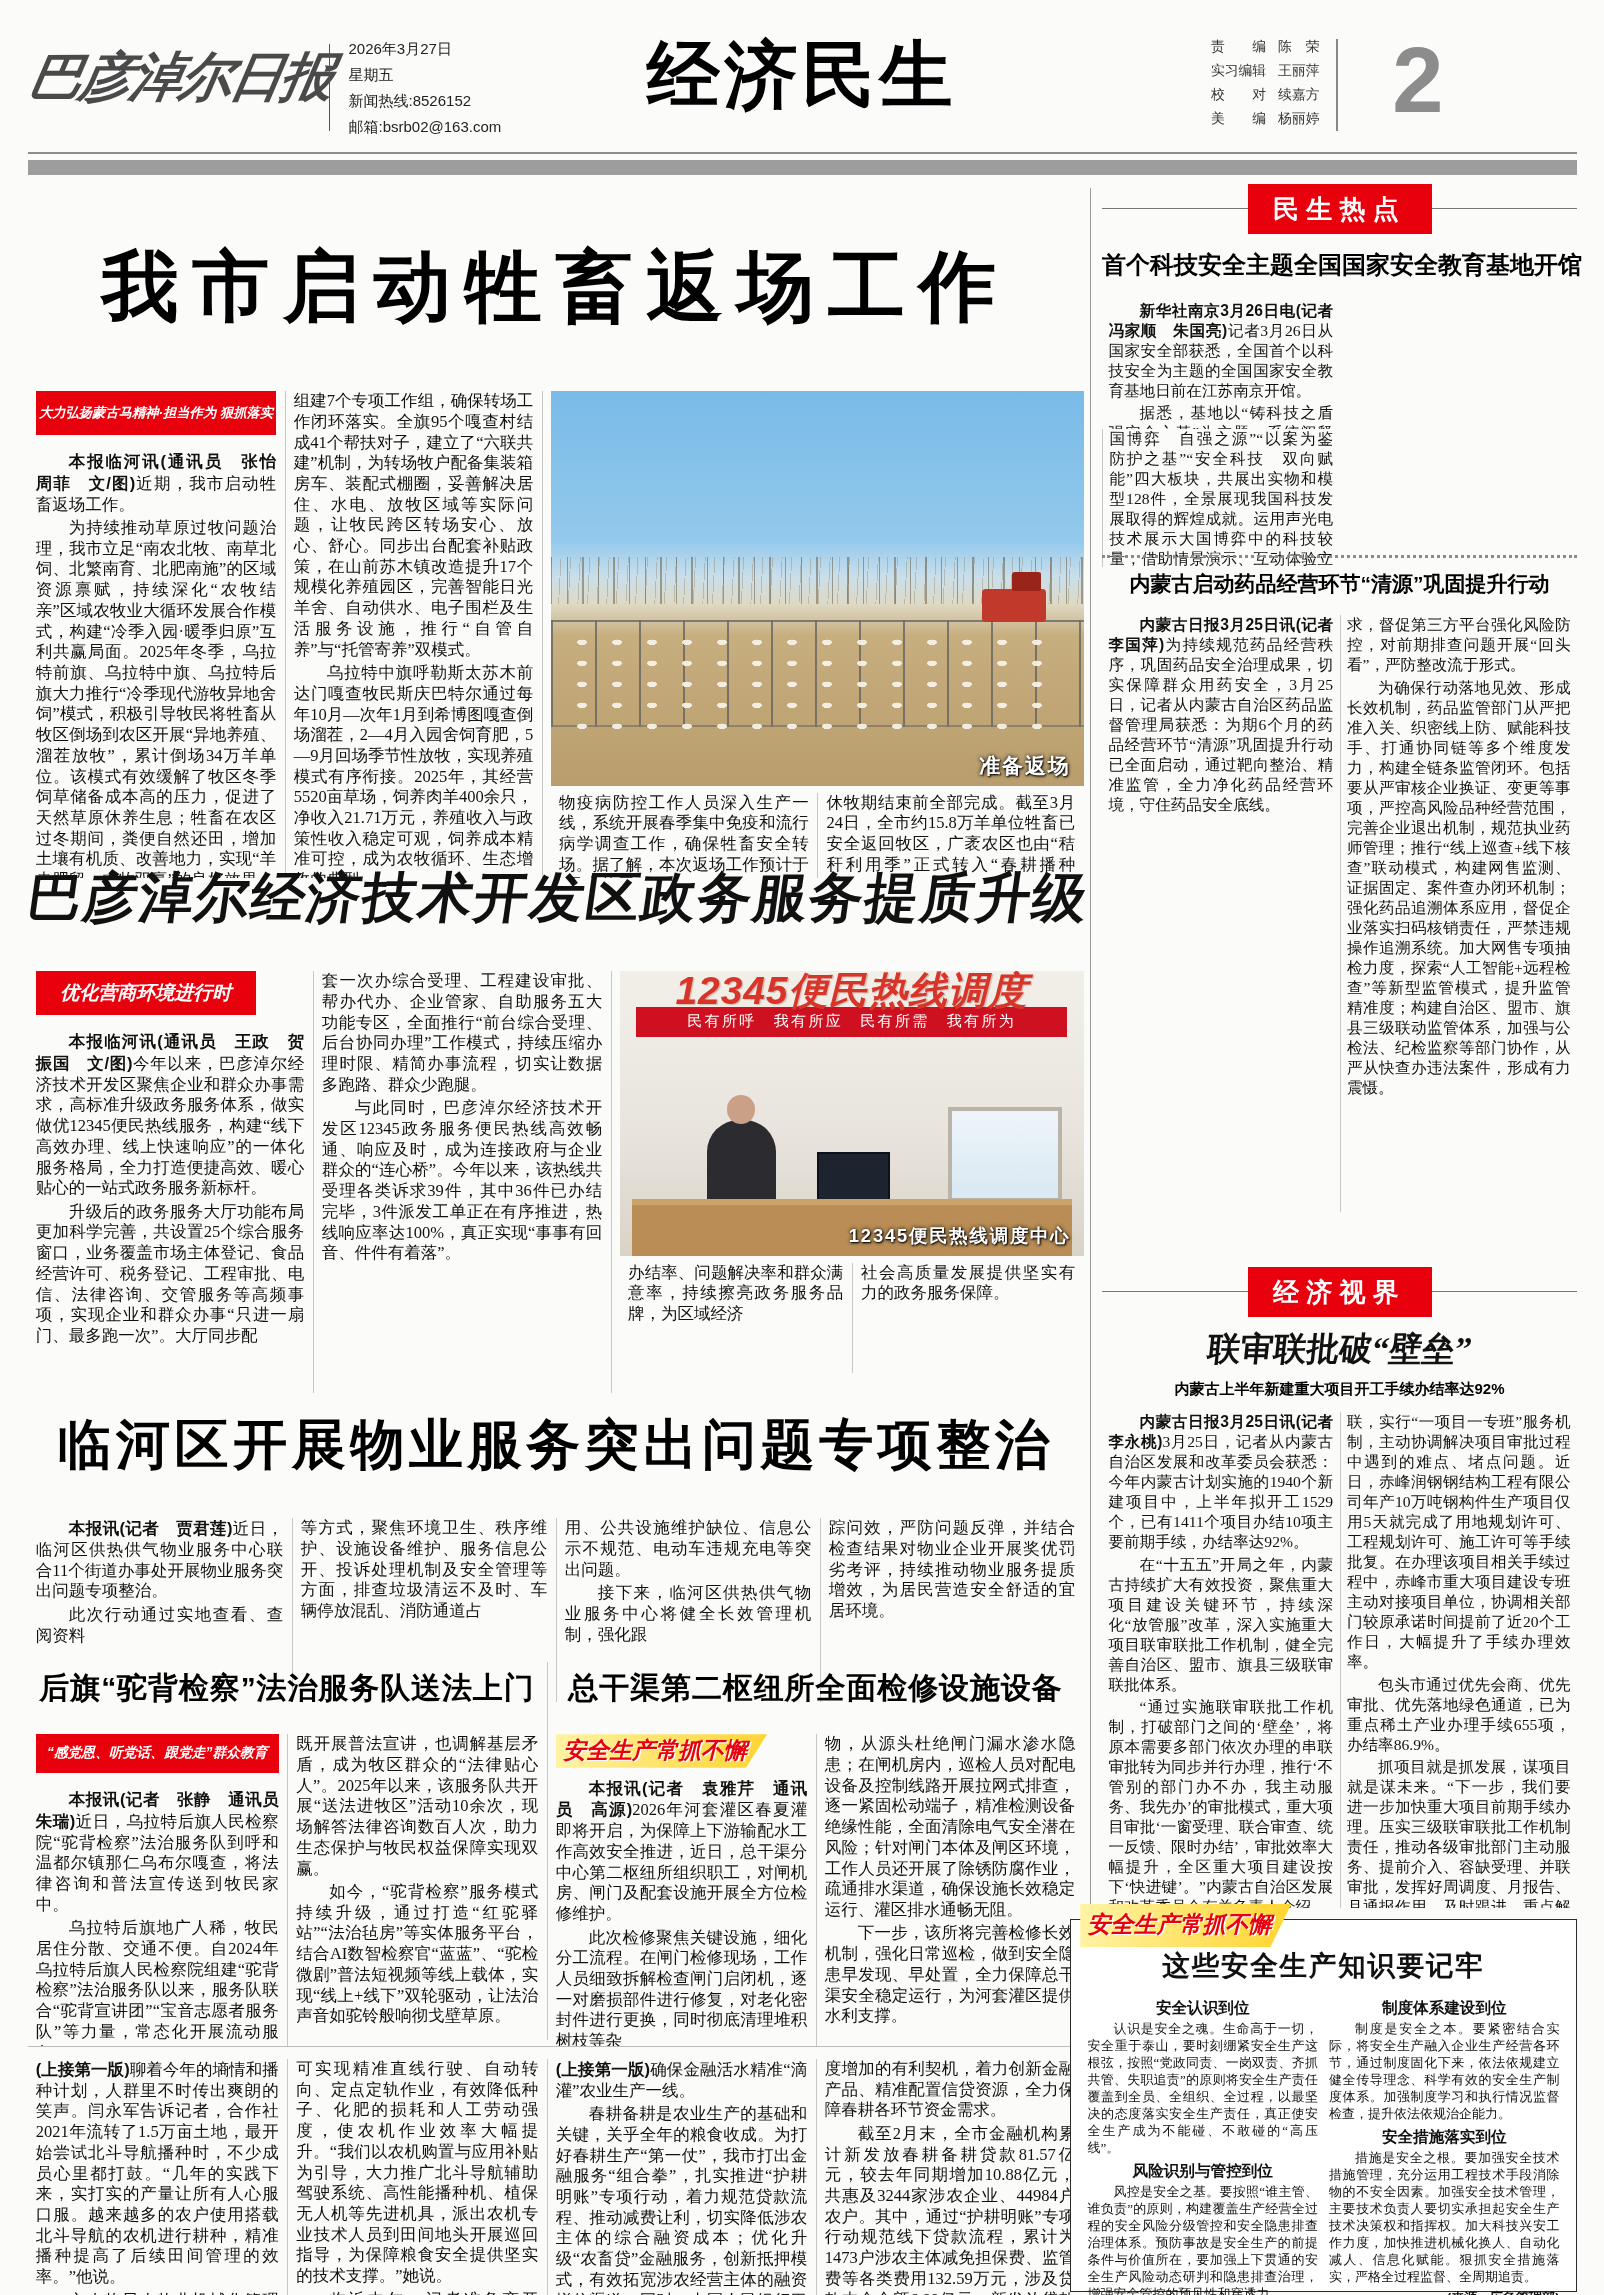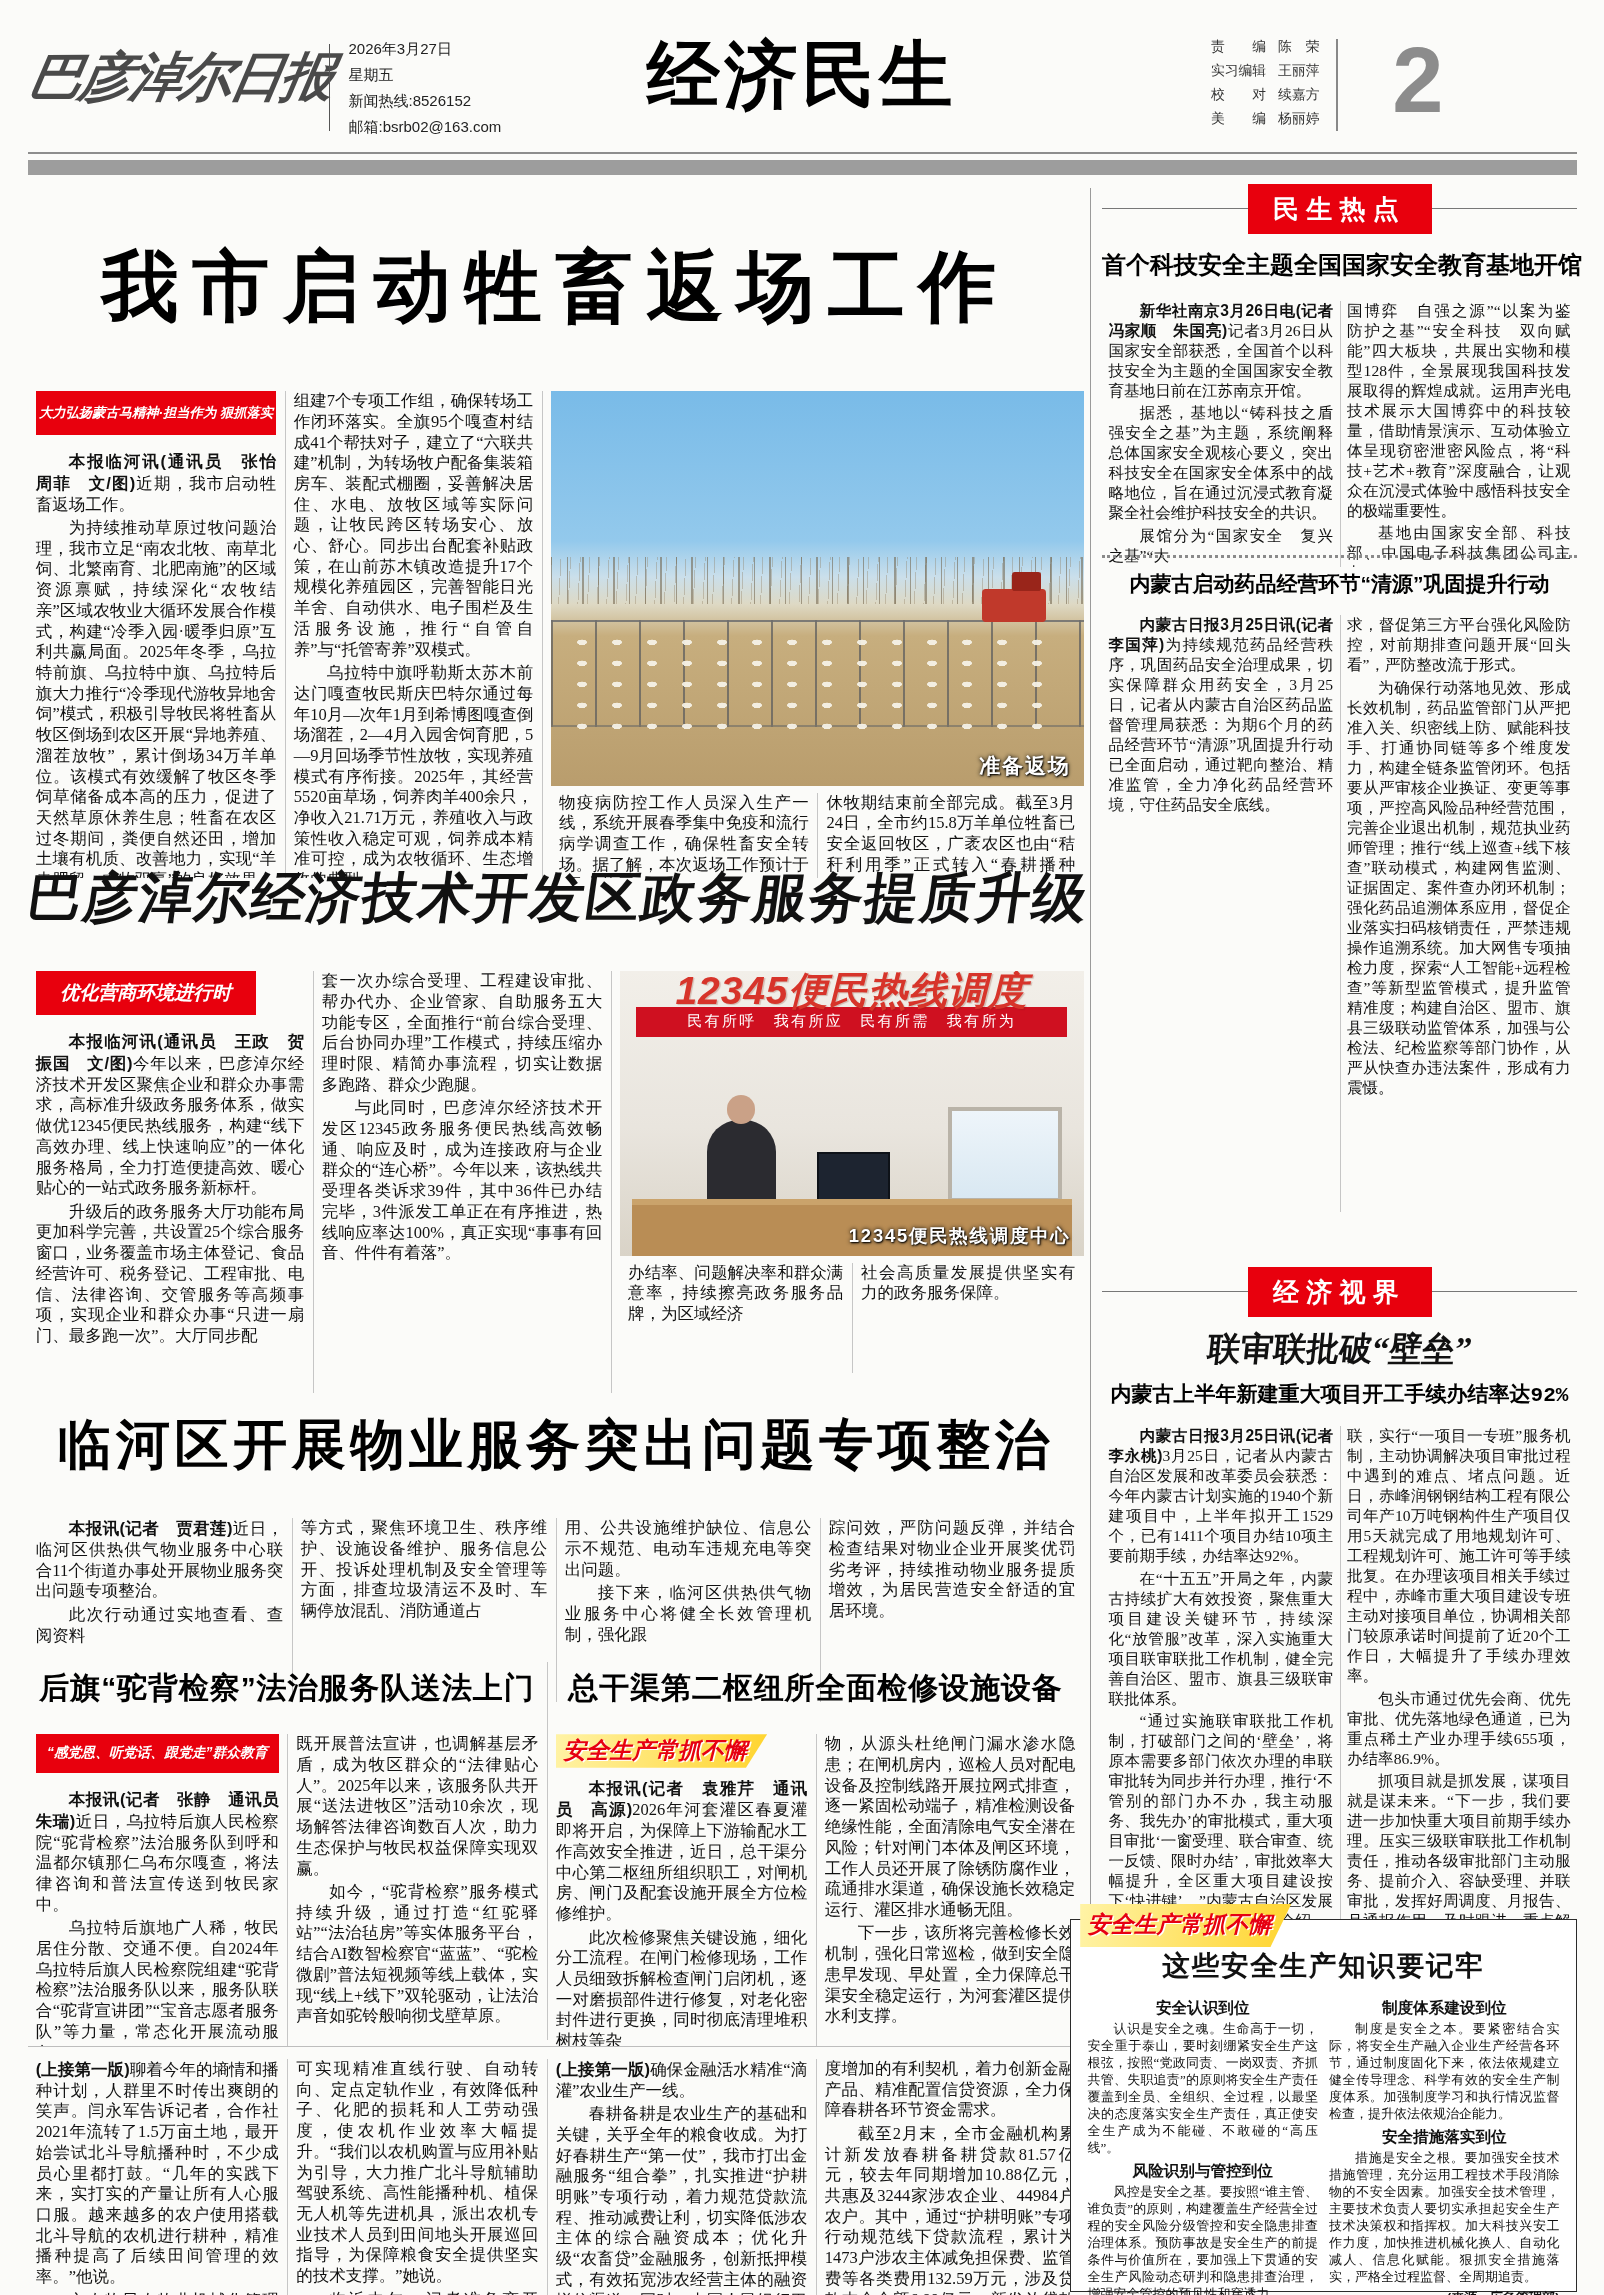--- a/index.html
+++ b/index.html
@@ -124,28 +124,28 @@
   .vdivider { position:absolute; left:1090px; top:188px; width:0.9px; height:1726px; background:#9a9a9a; }
   .rightcol { position:absolute; left:1102px; top:184px; width:475px; height:1735px; }
   .tabline { position:relative; height:50px; }
   .tabline::before { content:""; position:absolute; left:0; right:0; top:24px; height:1.4px; background:#777; }
   .tab { position:relative; margin:0 auto; width:184px; height:50px; background:#e8000d; color:#fff;
          font-family:"Liberation Sans",sans-serif; font-weight:bold; font-size:26px; letter-spacing:7.3px;
          display:flex; align-items:center; justify-content:center; }
   .r-block { position:absolute; left:0; width:475px; }
   .r1 { top:0; } .r2 { top:386px; } .r3 { top:1083px; }
   .r1-head { font-size:24px; margin-top:14.7px; }
-  .r1-body { height:266px; margin-top:4px; }
+  .r1-body { height:266px; margin-top:4px;flex-direction:column; }
   .r-cols .col { width:50%; padding:0 6.4px; }
   .dotrule { position:absolute; left:0; top:371px; width:475px; border-top:3.2px dotted #8a8a8a; }
   .r2-head { font-size:21px; margin-top:0; }
   .r2-body { height:597px; margin-top:12px; }
   .r3-kicker { font-family:"Liberation Serif",serif; font-weight:bold; font-size:33px; text-align:center;
                transform:skewX(-6deg); margin-top:10px; white-space:nowrap; }
-  .r3-head { font-size:21px; margin-top:8.3px;font-family:Liberation Mono, monospace; }
+  .r3-head { font-size:15px; margin-top:8.3px; }
   .r3-body { height:496px; margin-top:11px; }
 
   
   .safetybox { position:absolute; left:1070px; top:1919px; width:507px; height:373px;
                border:1.8px solid #2b2b2b; background:#fff; box-sizing:border-box; padding:9.2px 11px; }
   .sb-badge { position:absolute; top:-16.5px; left:9.2px; }
   .sb-title { font-family:"Liberation Sans",sans-serif; font-weight:900; font-size:27.5px; text-align:center;
               margin-top:19px; letter-spacing:1.8px; white-space:nowrap; }
   .sb-cols { display:flex; margin-top:8.3px; }
   .sb-col { flex:1; padding:0 5.5px; overflow:hidden; font-size:13px; line-height:17px; }

